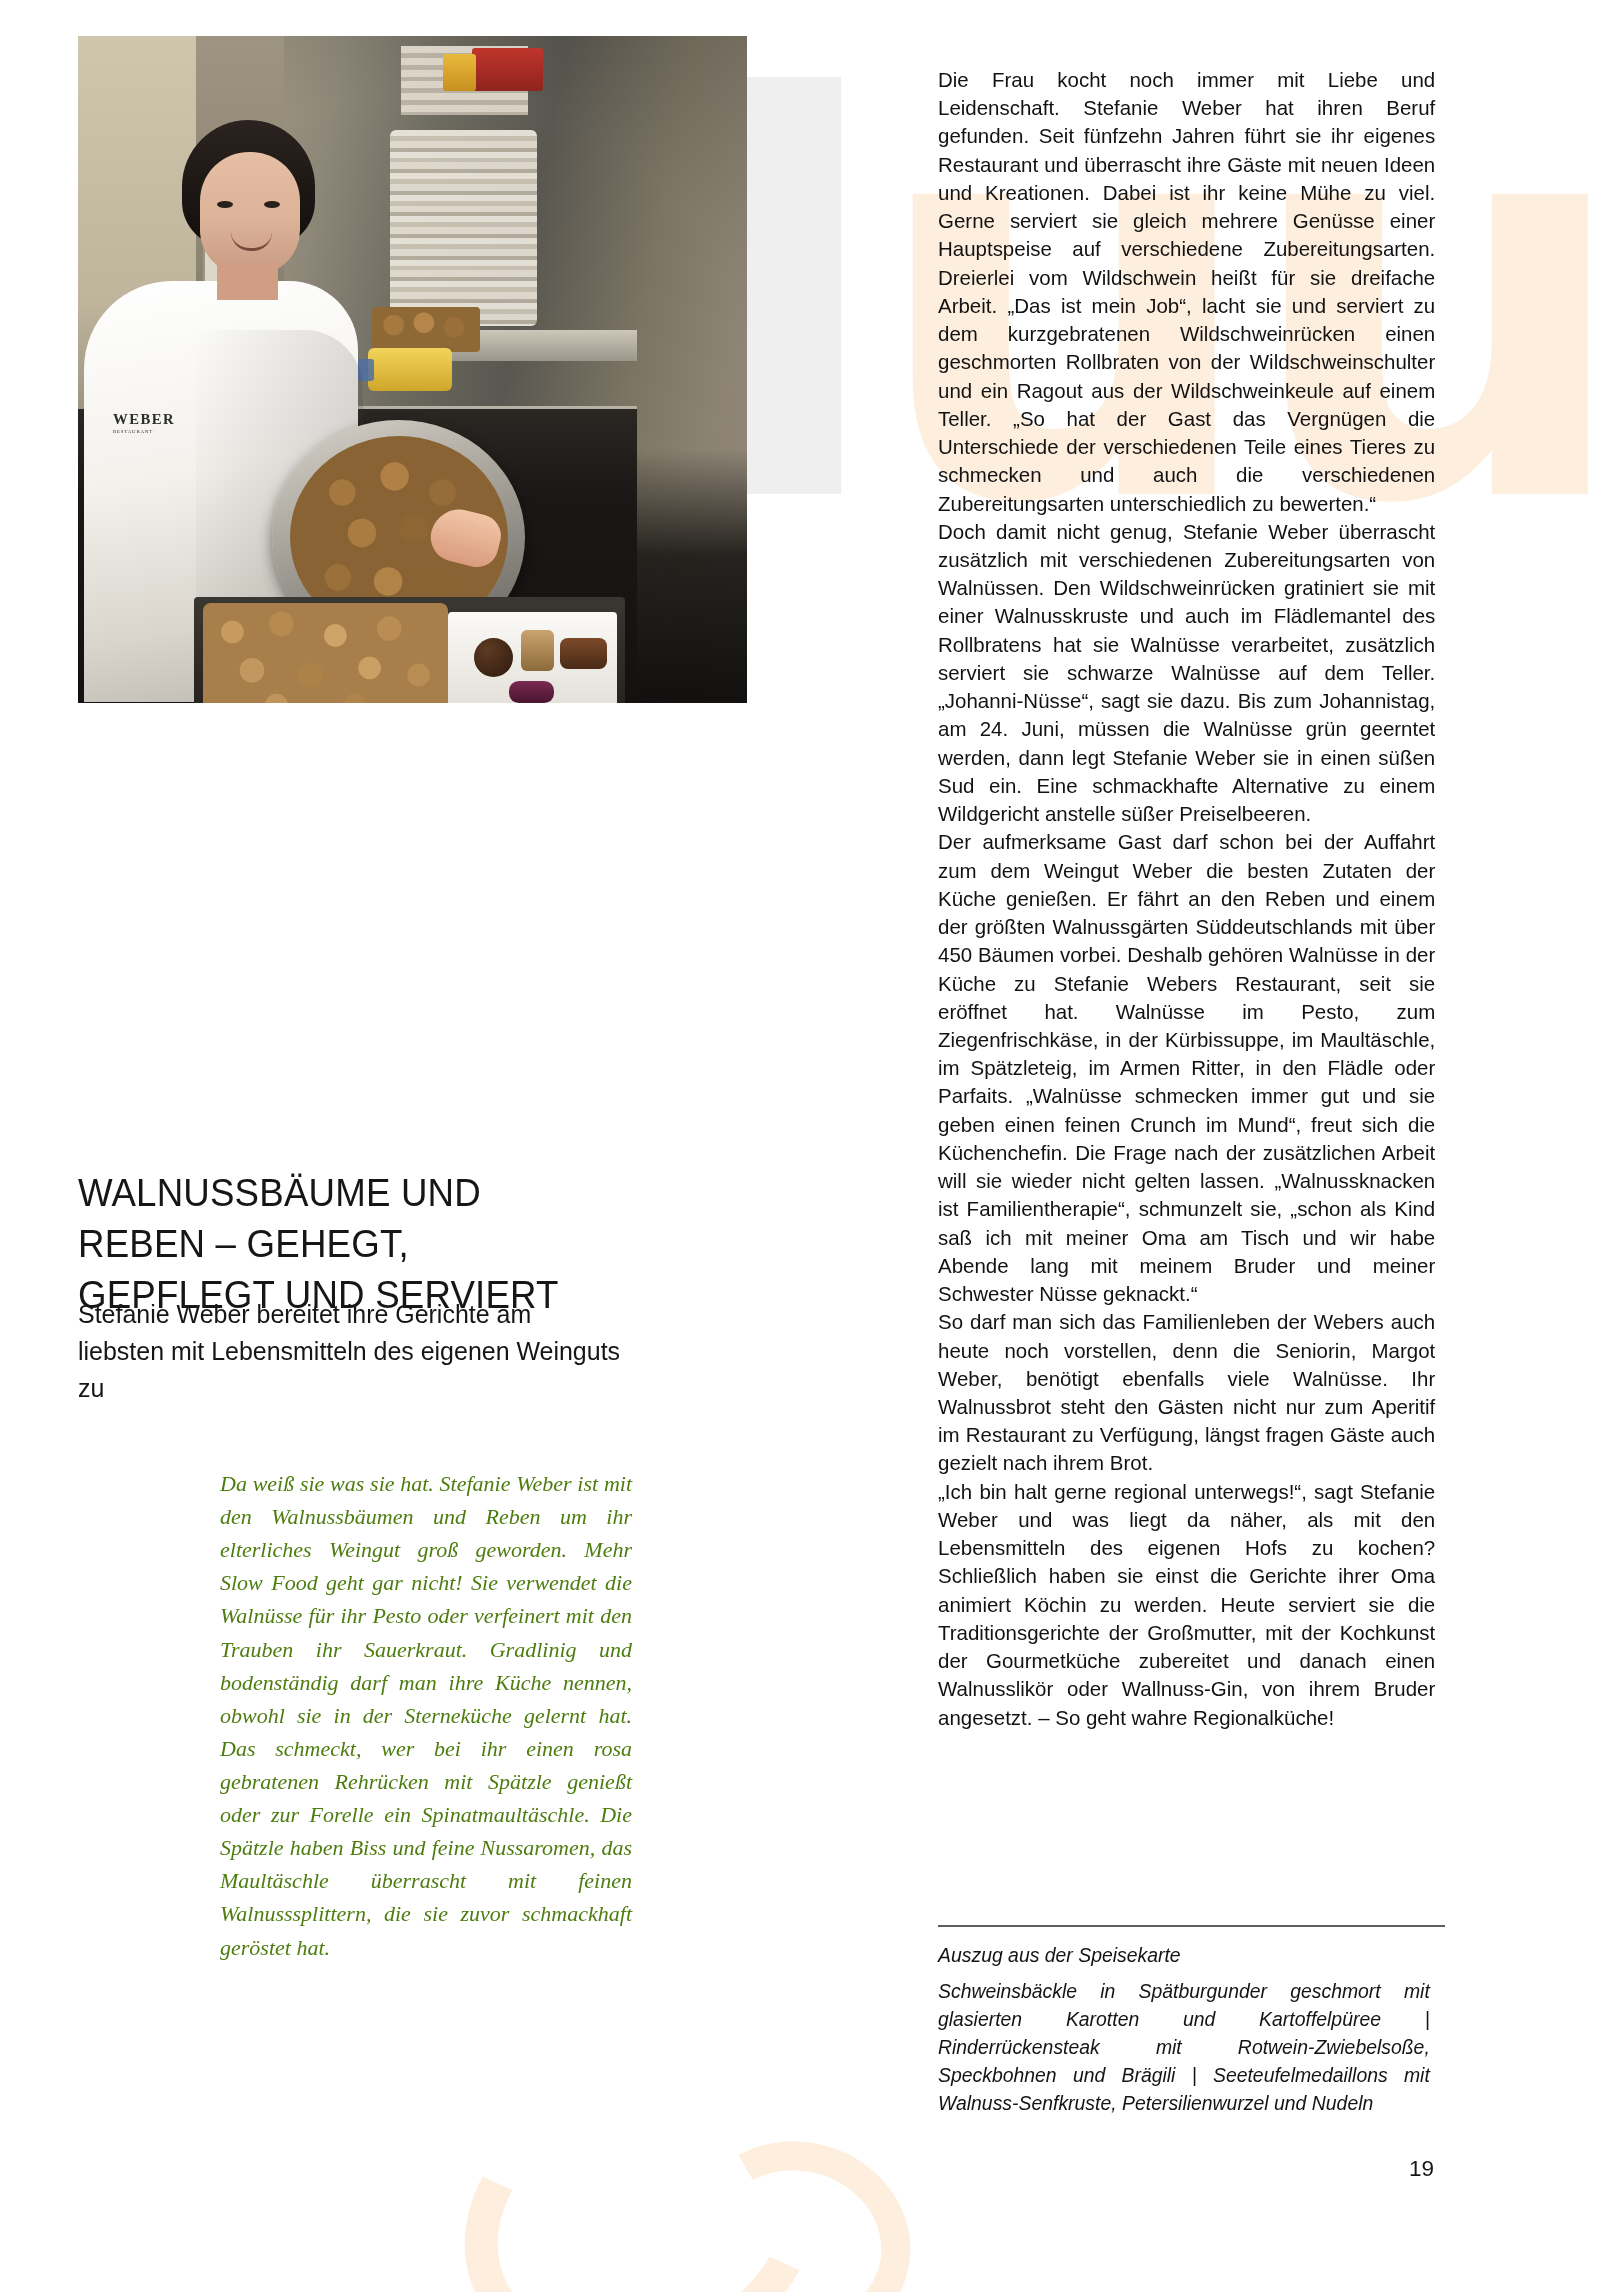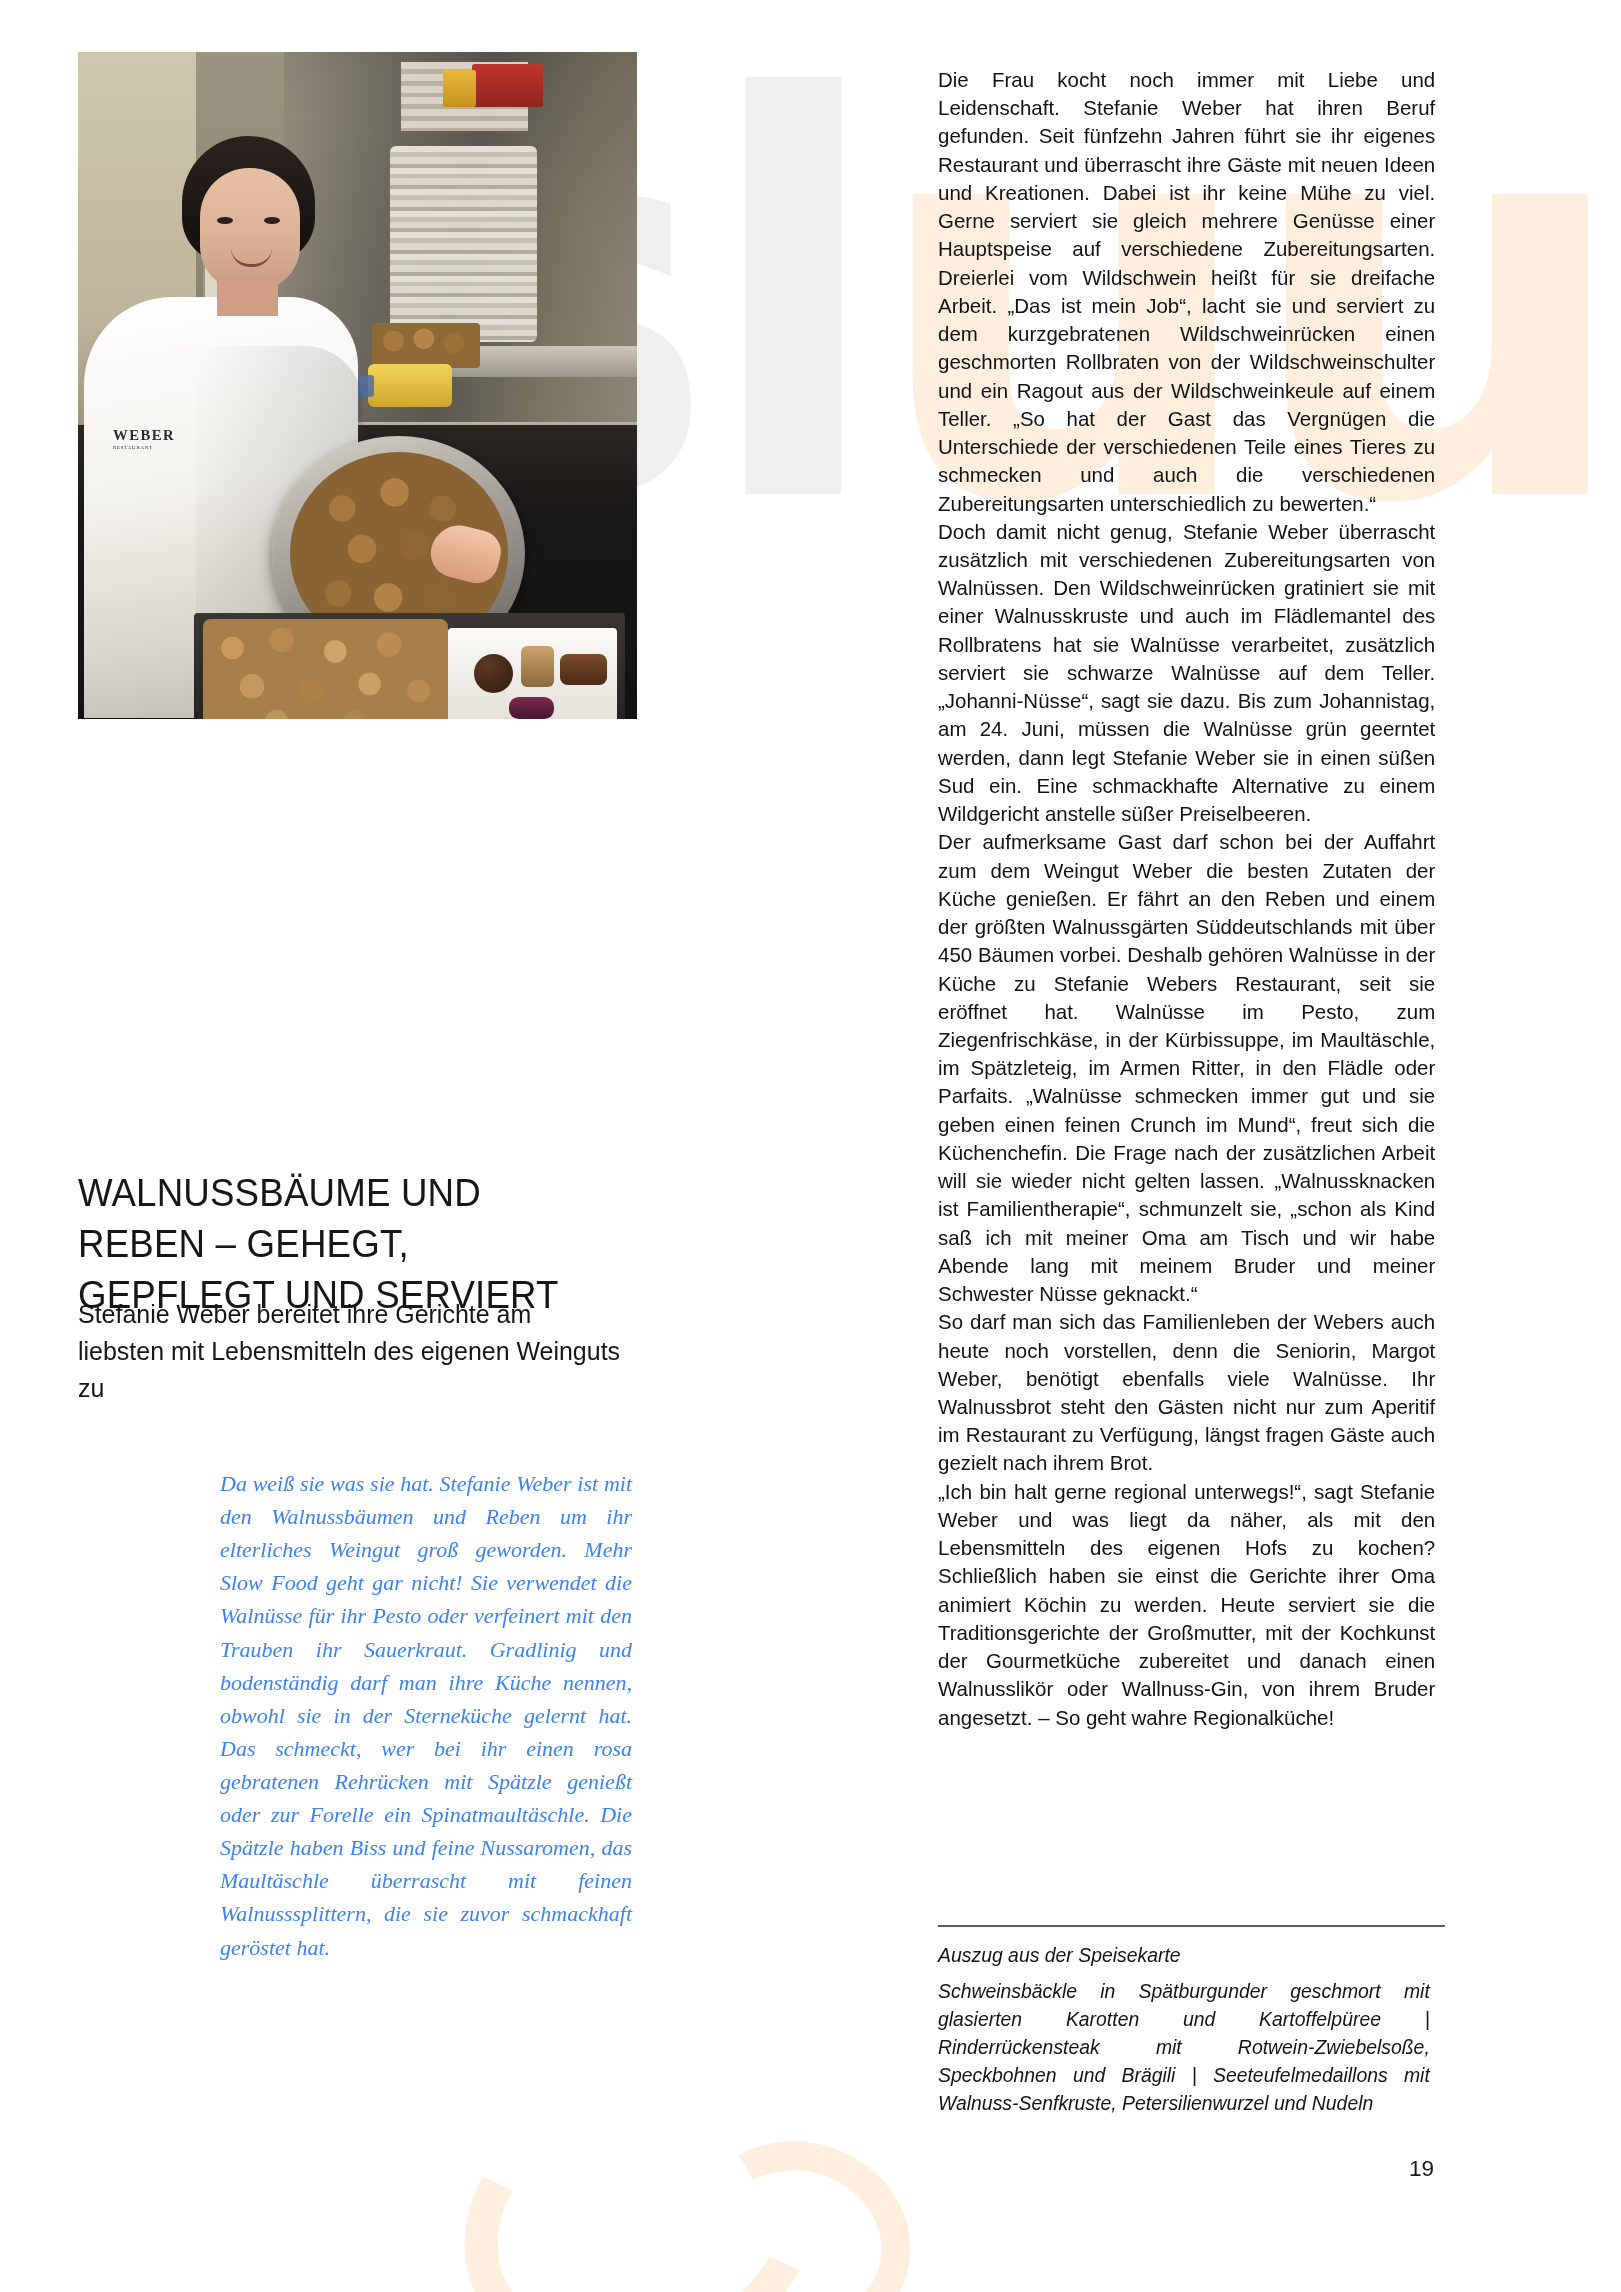--- a/index.html
+++ b/index.html
@@ -82,22 +82,22 @@
   
   .content {
     position: relative;
     z-index: 2;
   }
 
   
   .photo-wrap {
     position: absolute;
     left: 78px;
-    top: 52px;
-    width: 559px;
+    top: 36px;
+    width: 669px;
     height: 667px;
     overflow: hidden;
     background: #ef4444;
   }
   .photo {
     position: absolute;
     inset: 0;
     background:
       
       radial-gradient(ellipse 120% 90% at 50% 45%, rgba(0,0,0,0) 40%, rgba(0,0,0,.30) 100%),
@@ -397,21 +397,21 @@
   .lead {
     position: absolute;
     left: 220px;
     top: 1467px;
     width: 412px;
     font-family: "Liberation Serif", serif;
     font-style: italic;
     font-size: 22px;
     line-height: 1.505;
     text-align: justify;
-    color: #3b82f6;
+    color: #4d7c0f;
     hyphens: manual;
   }
 
   
   .col-right {
     position: absolute;
     left: 938px;
     top: 66px;
     width: 510px;
     font-size: 21px;

